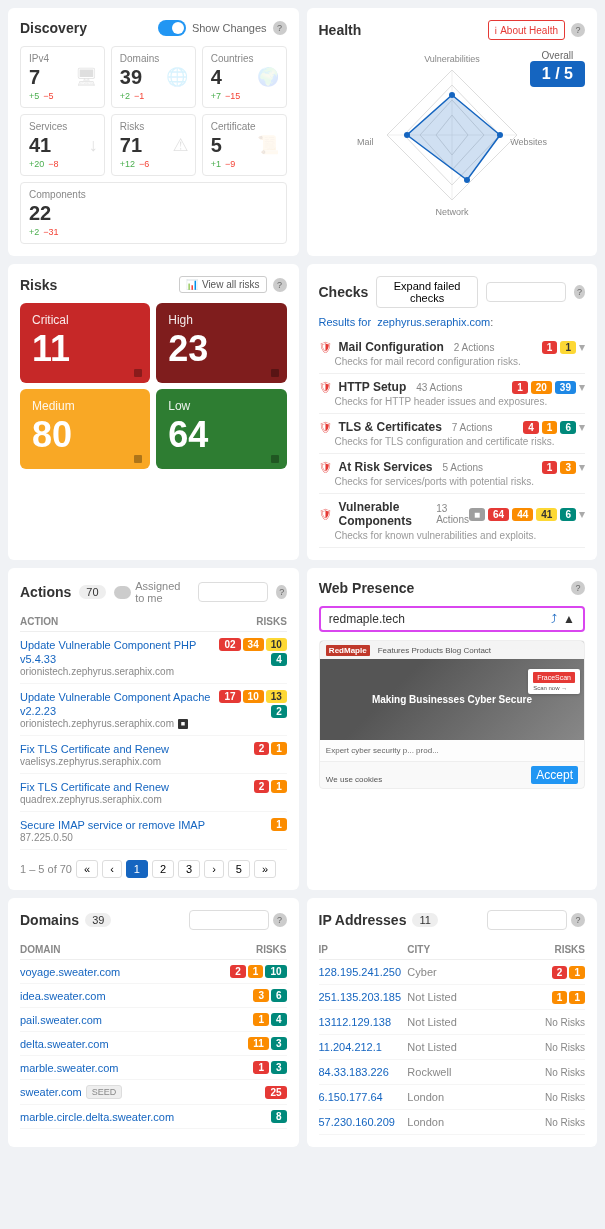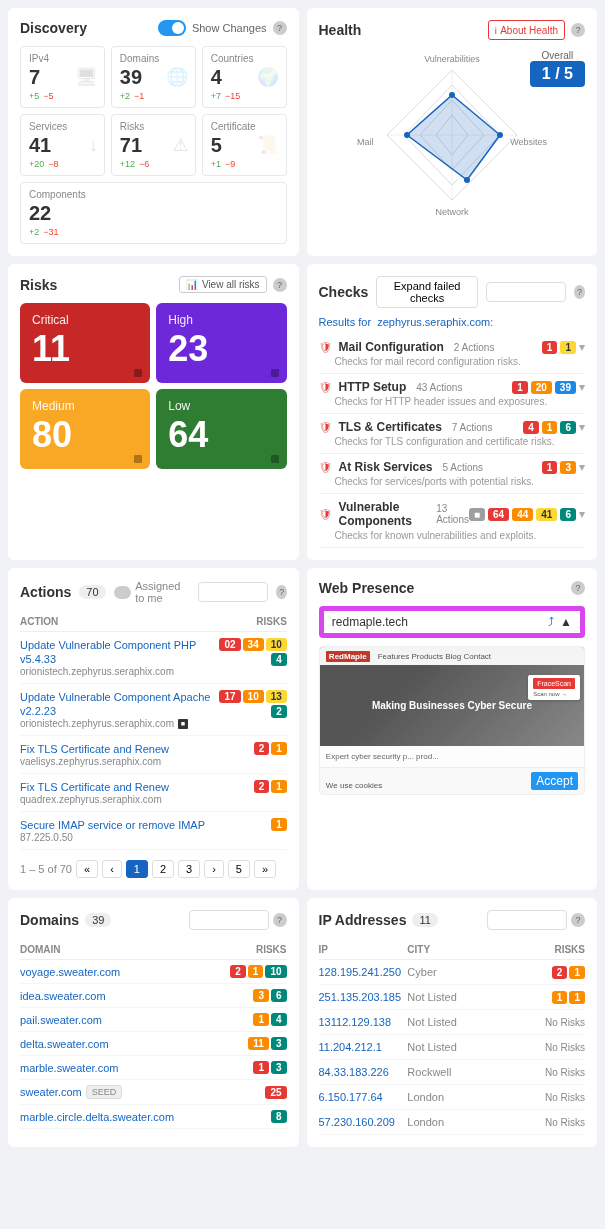--- a/index.html
+++ b/index.html
@@ -35,21 +35,21 @@
     .radar-container { display: flex; align-items: center; justify-content: center; position: relative; height: 170px; }
     .overall-badge { position: absolute; top: 0; right: 0; text-align: center; }
     .overall-label { font-size: 10px; color: #666; }
     .overall-score { background: #1565C0; color: #fff; padding: 4px 12px; border-radius: 4px; font-size: 16px; font-weight: 700; }
     
     
     .risks-panel { }
     .risk-grid { display: grid; grid-template-columns: 1fr 1fr; gap: 6px; margin-top: 8px; }
     .risk-card { border-radius: 6px; padding: 10px 12px; color: #fff; min-height: 80px; position: relative; }
     .risk-card.critical { background: #c62828; }
-    .risk-card.high { background: #6d28d9; }
+    .risk-card.high { background: #7f1d1d; }
     .risk-card.medium { background: #f9a825; }
     .risk-card.low { background: #2e7d32; }
     .risk-card-label { font-size: 12px; opacity: 0.9; margin-bottom: 4px; }
     .risk-card-value { font-size: 36px; font-weight: 700; line-height: 1; }
     .risk-card-dot { position: absolute; bottom: 6px; right: 8px; width: 8px; height: 8px; background: rgba(0,0,0,0.3); border-radius: 1px; }
     
     
     .checks-panel { }
     .checks-header { display: flex; align-items: center; gap: 8px; margin-bottom: 8px; }
     .expand-btn { background: #fff; border: 1px solid #ddd; border-radius: 4px; padding: 3px 8px; font-size: 11px; cursor: pointer; }
@@ -87,21 +87,21 @@
     .action-row-inner { display: flex; justify-content: space-between; align-items: flex-start; }
     .action-badges { display: flex; gap: 2px; flex-wrap: wrap; justify-content: flex-end; max-width: 80px; }
     .domain-icon { width: 10px; height: 10px; background: #333; border-radius: 1px; display: inline-block; font-size: 7px; color: #fff; text-align: center; line-height: 10px; }
     .pagination { display: flex; align-items: center; gap: 4px; margin-top: 10px; font-size: 11px; justify-content: flex-start; }
     .page-btn { border: 1px solid #ddd; border-radius: 3px; padding: 2px 7px; cursor: pointer; background: #fff; font-size: 11px; }
     .page-btn.active { background: #1565C0; color: #fff; border-color: #1565C0; }
     .page-info { color: #888; font-size: 11px; }
     
     
     .web-presence-panel { }
-    .domain-selector { border: 5px solid #d946ef; border-radius: 4px; padding: 4px 8px; display: flex; align-items: center; justify-content: space-between; margin-bottom: 8px; }
+    .domain-selector { border: 2px solid #d946ef; border-radius: 4px; padding: 4px 8px; display: flex; align-items: center; justify-content: space-between; margin-bottom: 8px; }
     .domain-name { font-size: 12px; font-weight: 500; }
     .domain-icons { display: flex; align-items: center; gap: 6px; }
     .screenshot-container { border: 1px solid #eee; border-radius: 4px; overflow: hidden; height: 149px; background: linear-gradient(135deg, #f5f5f5 0%, #e0e0e0 100%); display: flex; align-items: center; justify-content: center; }
     .screenshot-placeholder { width: 100%; height: 100%; background: linear-gradient(to bottom, #8d8d8d 0%, #c5c5c5 50%, #e8e8e8 100%); position: relative; display: flex; flex-direction: column; }
     .screenshot-nav { background: rgba(255,255,255,0.9); height: 18px; display: flex; align-items: center; padding: 0 6px; gap: 8px; font-size: 9px; }
     .screenshot-logo { background: #c0392b; color: #fff; font-size: 8px; font-weight: 700; padding: 1px 3px; border-radius: 1px; }
     .screenshot-hero { flex: 1; background: linear-gradient(135deg, #555 30%, #888 100%); position: relative; display: flex; align-items: center; justify-content: center; padding: 6px; }
     .screenshot-hero-text { color: #fff; font-size: 10px; font-weight: 700; text-align: center; }
     .screenshot-card { position: absolute; right: 4px; top: 10px; background: #fff; border-radius: 2px; padding: 3px 5px; font-size: 7px; color: #333; box-shadow: 0 1px 3px rgba(0,0,0,0.2); }
     .screenshot-footer { background: rgba(255,255,255,0.95); padding: 6px; font-size: 8px; color: #666; }

